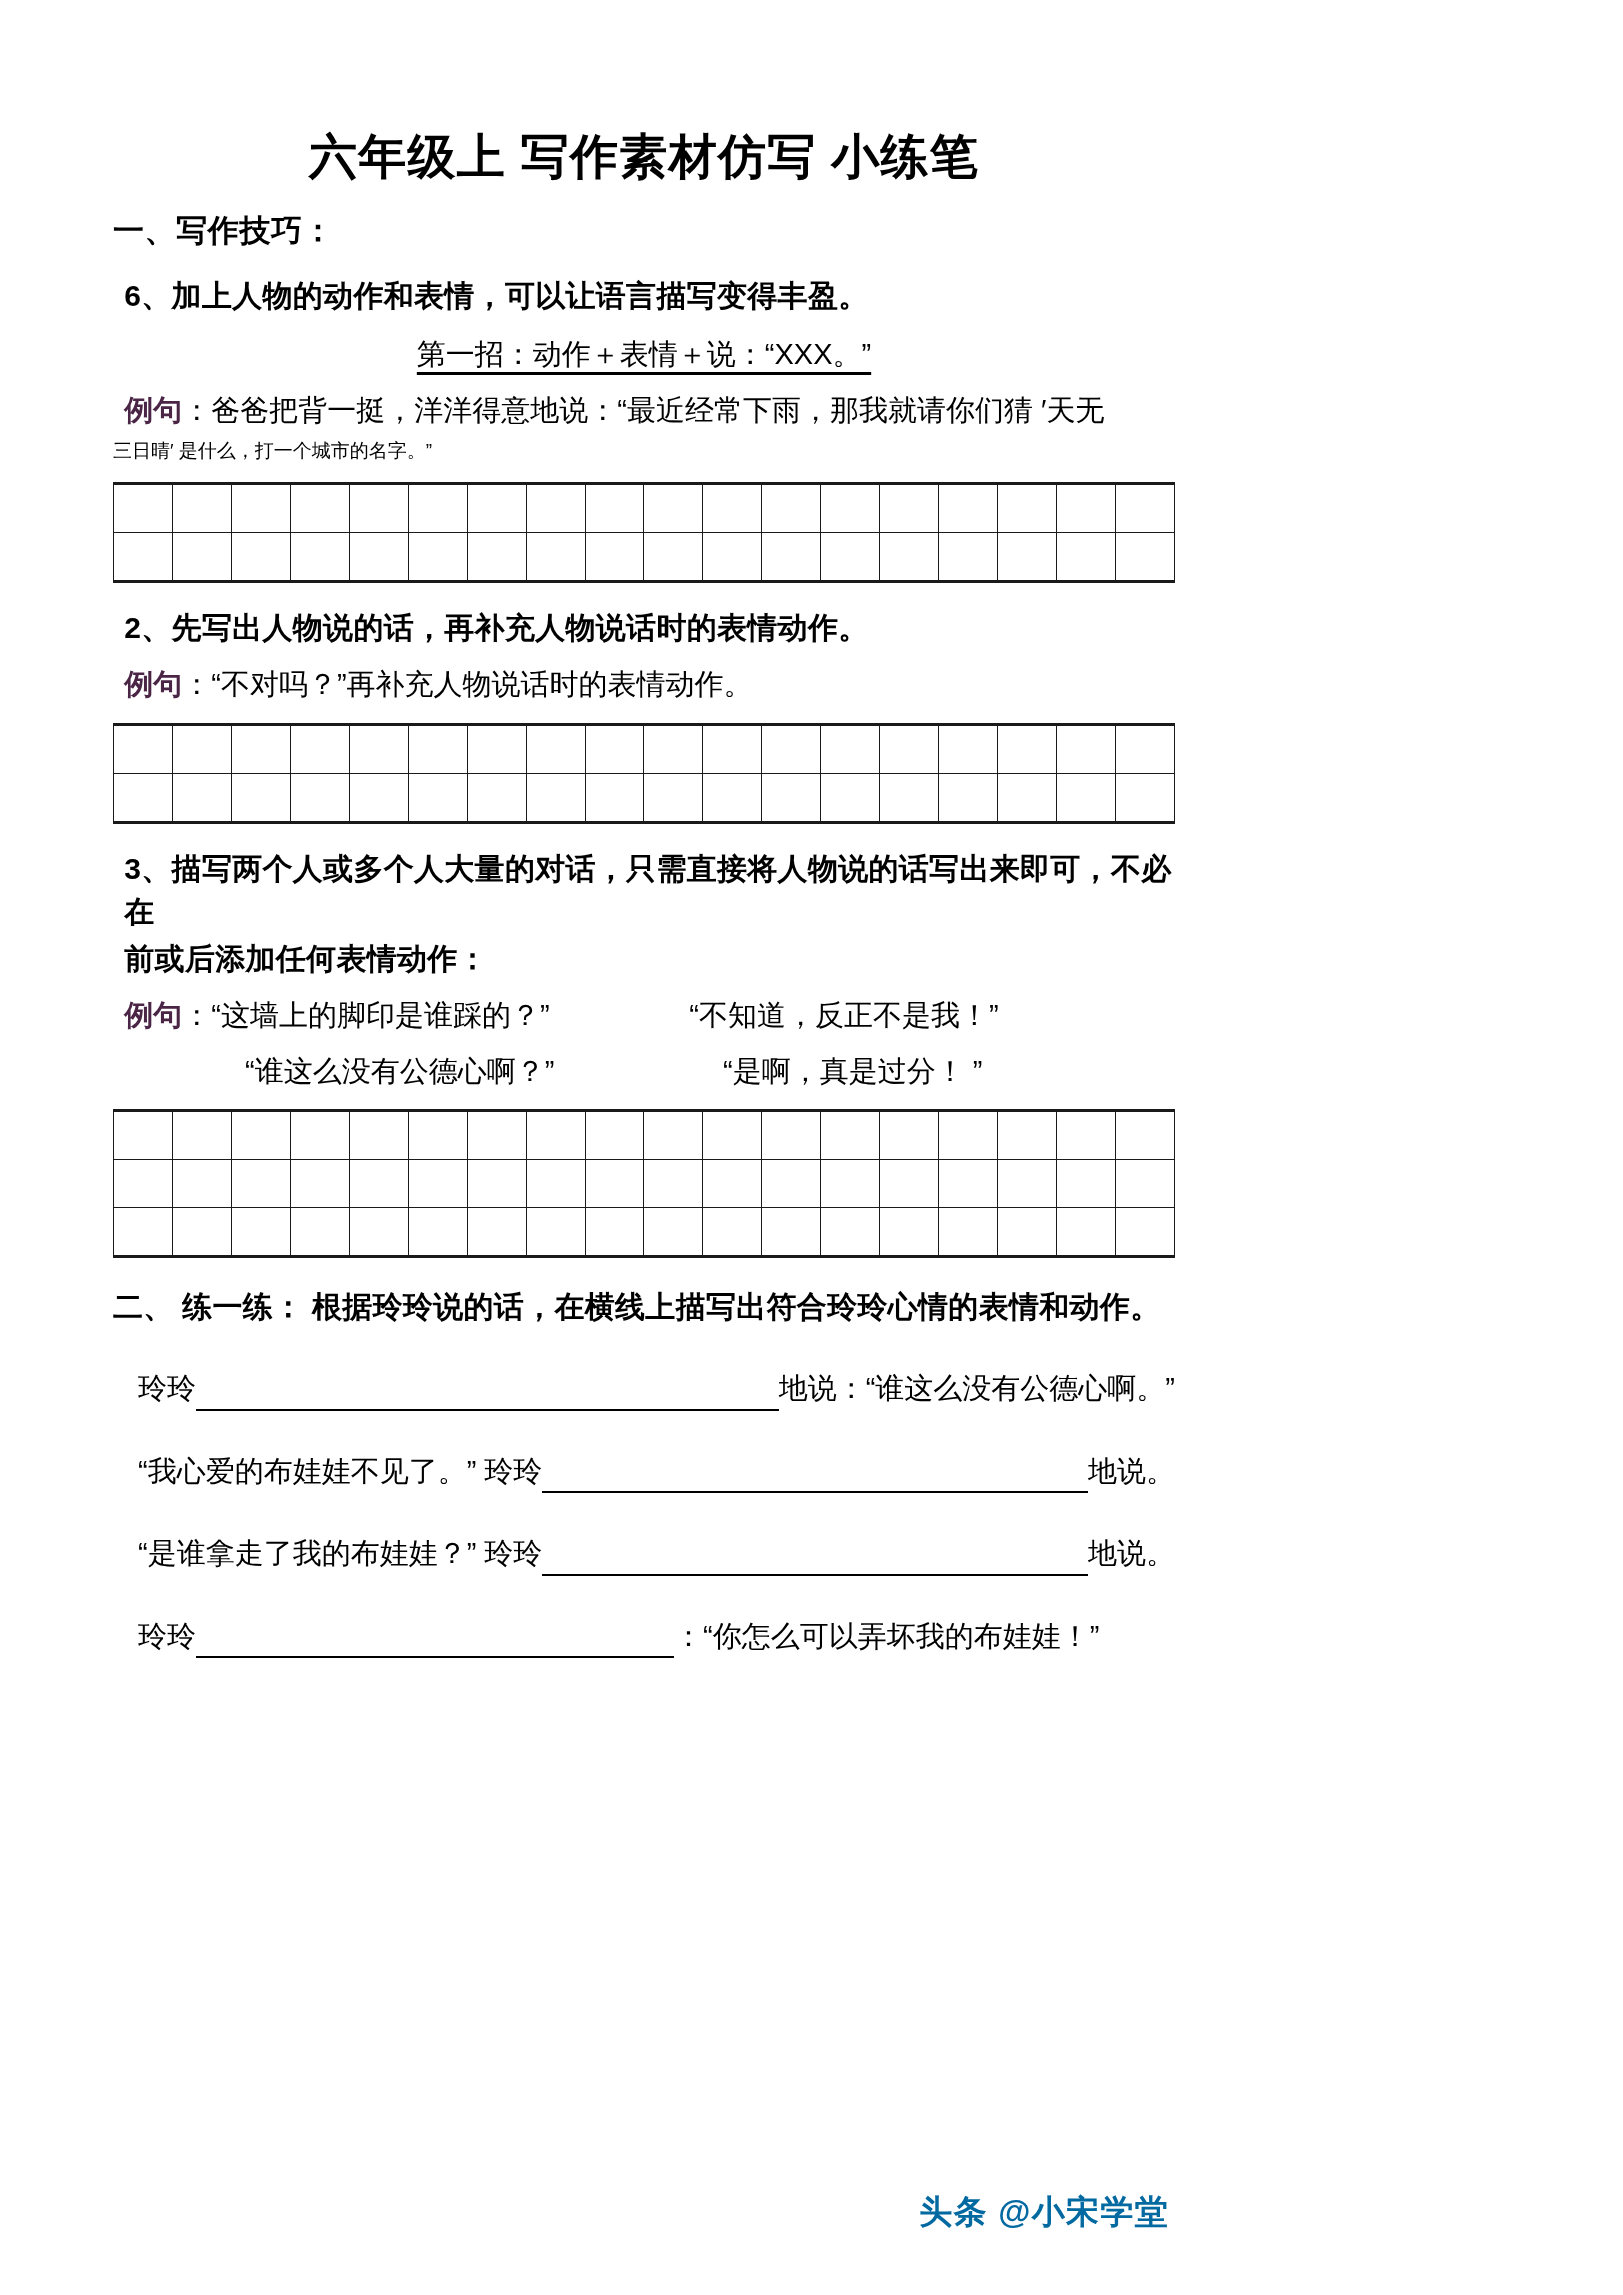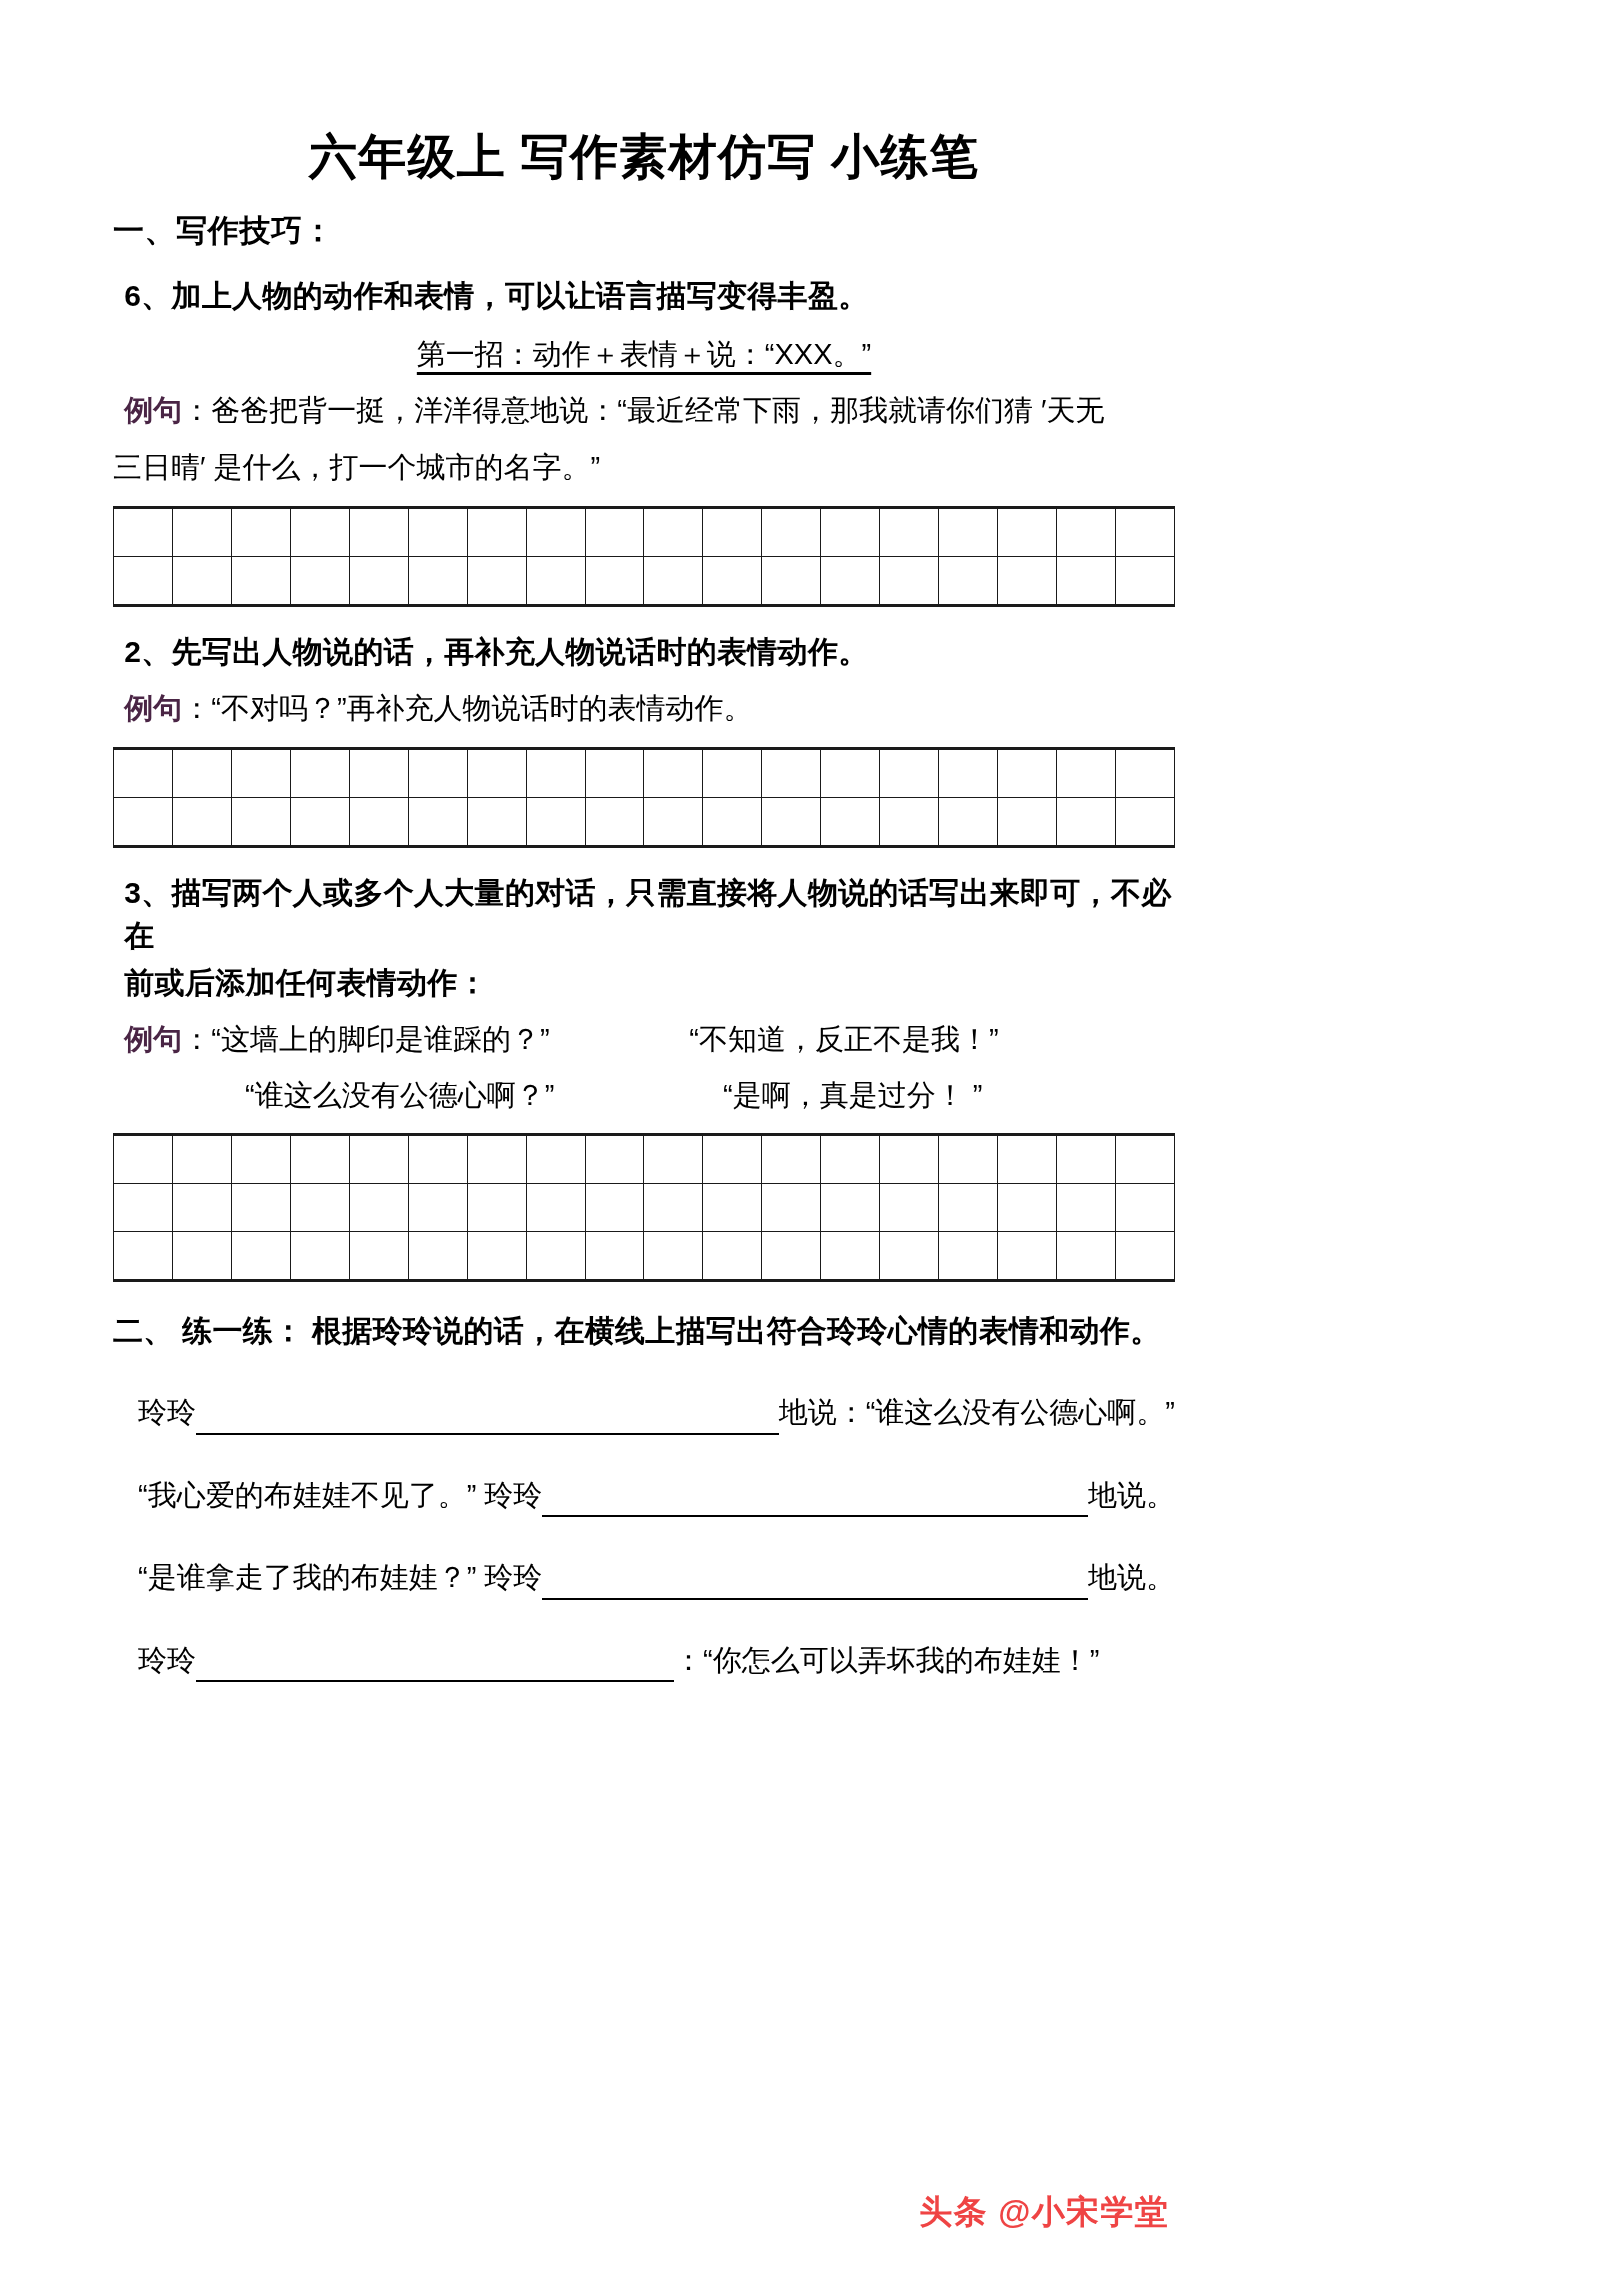--- a/index.html
+++ b/index.html
@@ -69,23 +69,23 @@
     font-size: 29px;
     line-height: 1.5;
     margin-top: 14px;
     padding-left: 11.3px;
   }
   .example .lbl {
     color: #4a2545;
     font-weight: bold;
   }
   .example-cont {
-    font-size: 29px;
+    font-size: 19px;
     line-height: 1.5;
-    margin-top: 14px;
+    margin-top: 5px;
   }
 
   
   .dlg-row {
     font-size: 29px;
     line-height: 1.5;
     margin-top: 12.6px;
     display: flex;
     padding-left: 11.3px;
   }
@@ -142,21 +142,21 @@
   .b4 { width: 478px; }
 
   
   .footer {
     position: absolute;
     right: 119px;
     bottom: 60px;
     font-size: 33px;
     font-weight: bold;
     letter-spacing: 1.3px;
-    color: #ef4444;
+    color: #0369a1;
     white-space: nowrap;
   }
 </style>
 </head>
 <body>
 
 <div class="page">
 
   <div class="title-block">
     <div class="title-line">六年级上 写作素材仿写 小练笔</div>

